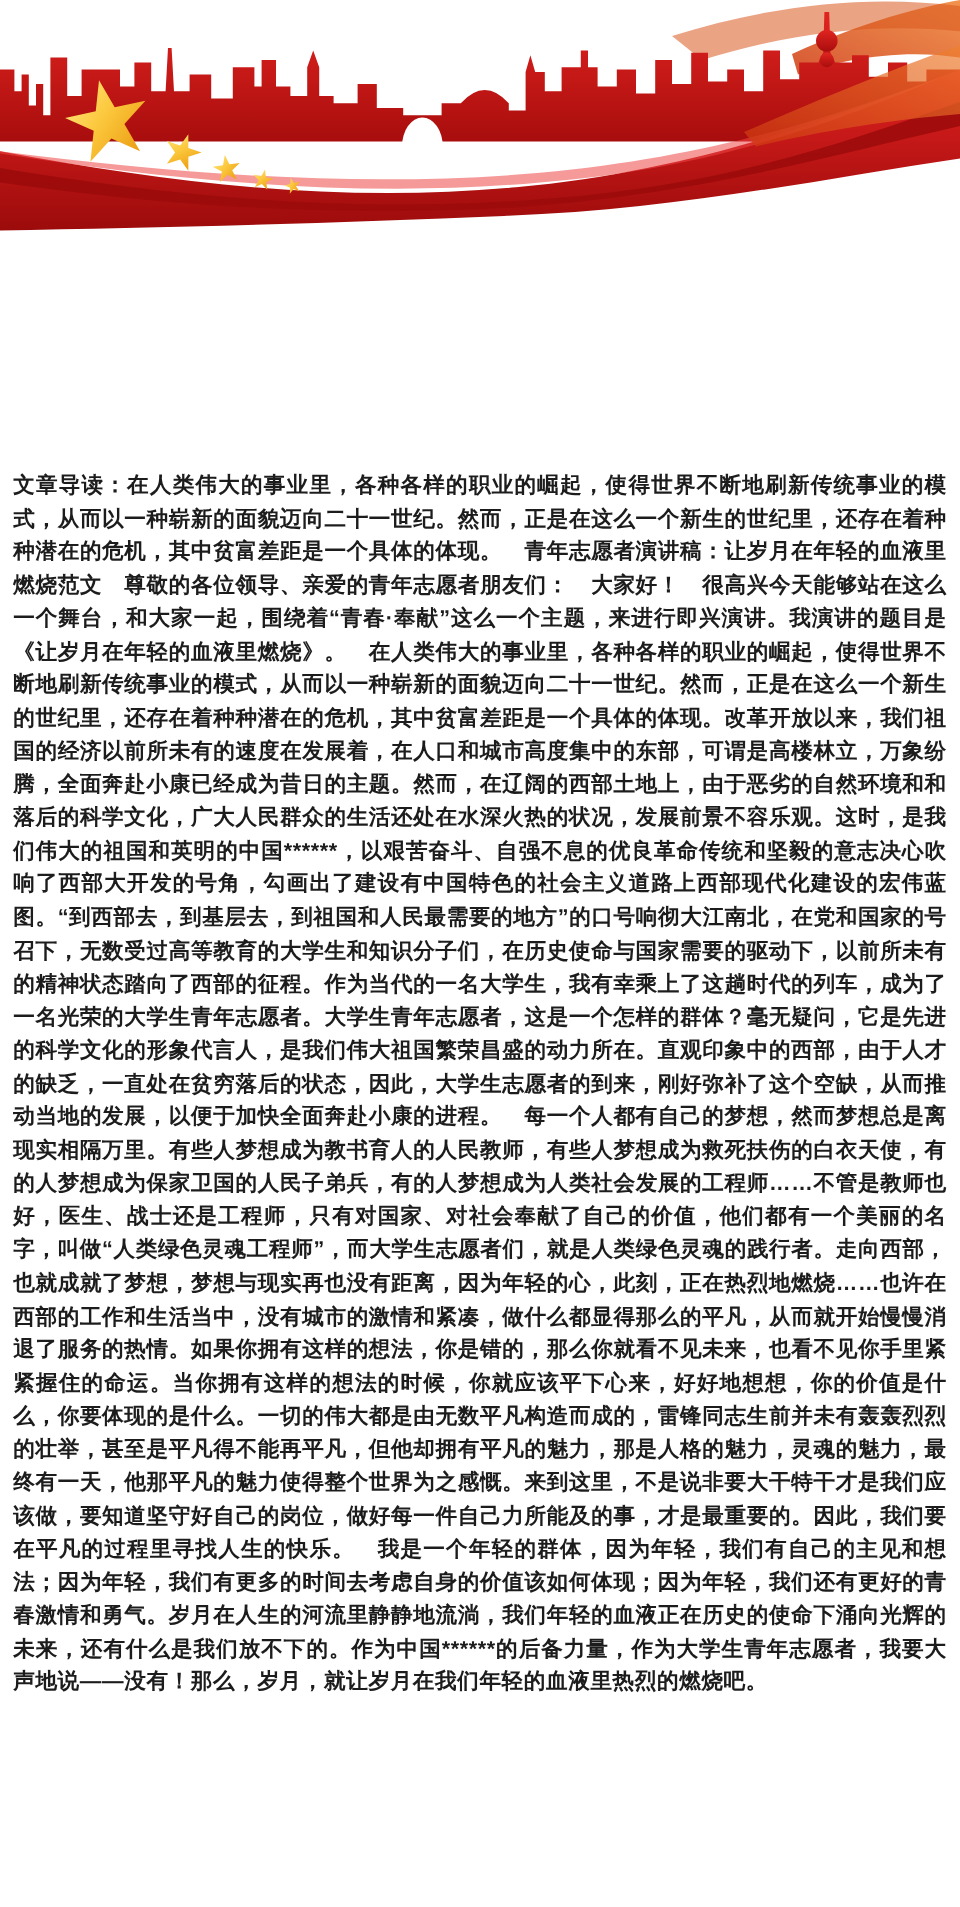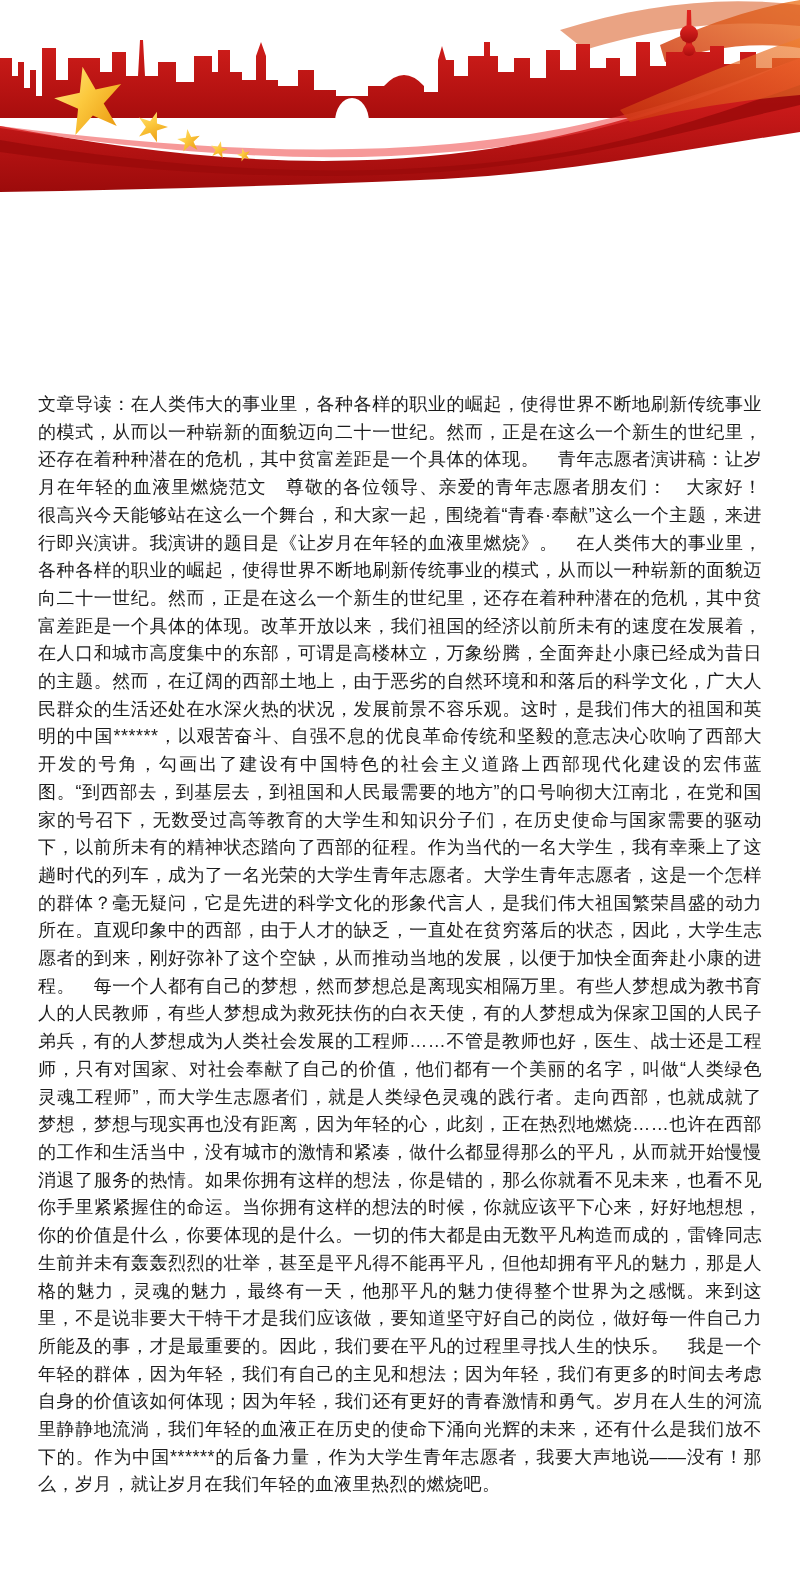--- a/index.html
+++ b/index.html
@@ -10,27 +10,28 @@
     overflow: hidden;
     font-family: "Liberation Sans", "DejaVu Sans", sans-serif;
   }
   .banner {
     width: 800px;
     height: 195px;
     display: block;
   }
   .spacer { height: 196px; }
   .article {
-    padding: 0 38px;
+    padding: 0 11px;
     font-size: 18px;
     line-height: 27.7px;
     letter-spacing: 0.5px;
     color: #1c1c1c;
     text-align: justify;
     word-break: break-all;
+    font-weight: bold;
   }
 </style>
 </head>
 <body>
 
 <div>
   <svg class="banner" viewBox="0 0 800 195" preserveAspectRatio="none" xmlns="http://www.w3.org/2000/svg">
     <defs>
       <linearGradient id="sky" x1="0" y1="0" x2="0" y2="1">
         <stop offset="0" stop-color="#e02420"></stop>

